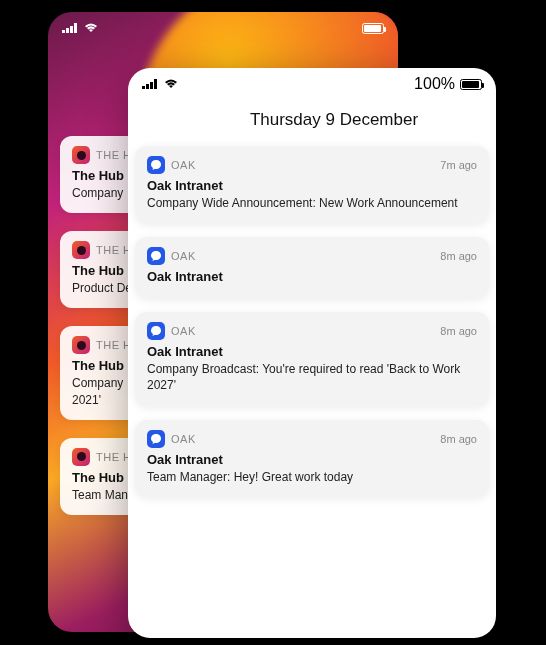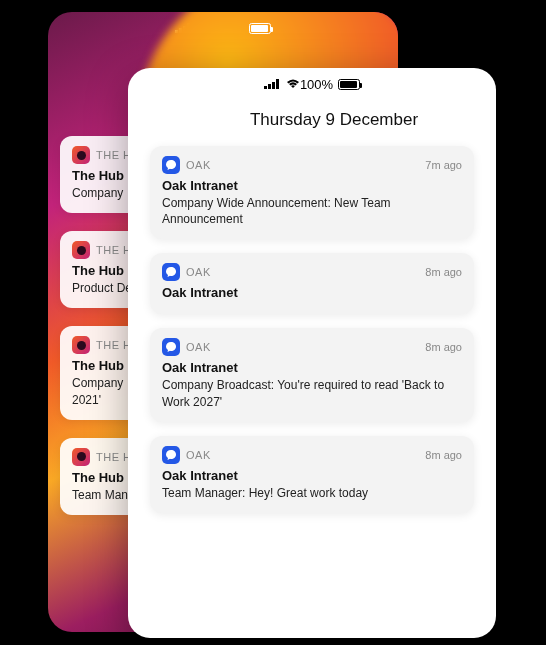--- a/index.html
+++ b/index.html
@@ -29,23 +29,23 @@
     width: 300px; height: 300px;
     background: radial-gradient(circle at 30% 30%, #fdb813, #f05a28 60%, transparent 80%);
     border-radius: 50%;
     filter: blur(4px);
   }
 
   .status-bar {
     height: 26px;
     display: flex;
     align-items: center;
-    justify-content: center;
+    justify-content: space-between;
     padding: 6px 14px 0 14px;
-    font-size: 13px;
+    font-size: 16px;
     font-weight: 500;
   }
   .phone-back .status-bar { color: #fff; }
   .phone-front .status-bar { color: #000; }
 
   .status-left { display: flex; align-items: center; gap: 6px; }
   .status-right { display: flex; align-items: center; gap: 5px; }
 
   .notif-stack { padding: 8px 12px; margin-top: 90px; }
   .notif {
@@ -79,21 +79,21 @@
     height: 570px;
     background: #fff;
     border-radius: 22px;
     overflow: hidden;
     box-shadow: 0 10px 40px rgba(0,0,0,0.35);
   }
   .clock-block { text-align:center; margin-top:18px; margin-bottom:16px; }
   .clock-time { font-size:48px; font-weight:400; letter-spacing:-1px; color:#111; }
   .clock-date { font-size:17px; color:#111; margin-top:-2px;margin-left:44px; }
 
-  .front-notifs { padding: 0 22px; }
+  .front-notifs { padding: 0 7px; }
   .front-notifs .notif { background:#f3f3f3; margin-bottom:14px; }
 
   .battery {
     width: 22px; height: 11px; border: 1.2px solid currentColor; border-radius: 2.5px;
     position: relative; display:inline-block;
   }
   .battery::after { content:""; position:absolute; right:-3px; top:3px; width:2px; height:5px; background:currentColor; border-radius:0 1px 1px 0; }
   .battery .fill { position:absolute; left:1px; top:1px; bottom:1px; right:2px; background:currentColor; border-radius:1px; }
 </style>
 </head>
@@ -196,21 +196,21 @@
       <div class="notif-head">
         <span class="app-icon oak">
           <svg viewBox="0 0 12 12">
               <path d="M6 1 C3 1 1 3 1 5.5 C1 7 1.8 8.2 3 9 L2.5 11 L5 9.8 C5.3 9.9 5.7 10 6 10 C9 10 11 8 11 5.5 C11 3 9 1 6 1 Z" fill="#fff"></path>
             </svg>
         </span>
         <span class="app-label">OAK</span>
         <span class="notif-time">7m ago</span>
       </div>
       <div class="notif-title">Oak Intranet</div>
-      <div class="notif-body">Company Wide Announcement: New Team Announcement</div>
+      <div class="notif-body">Company Wide Announcement: New Work Announcement</div>
     </div>
 
     <div class="notif">
       <div class="notif-head">
         <span class="app-icon oak">
           <svg viewBox="0 0 12 12">
               <path d="M6 1 C3 1 1 3 1 5.5 C1 7 1.8 8.2 3 9 L2.5 11 L5 9.8 C5.3 9.9 5.7 10 6 10 C9 10 11 8 11 5.5 C11 3 9 1 6 1 Z" fill="#fff"></path>
             </svg>
         </span>
         <span class="app-label">OAK</span>

